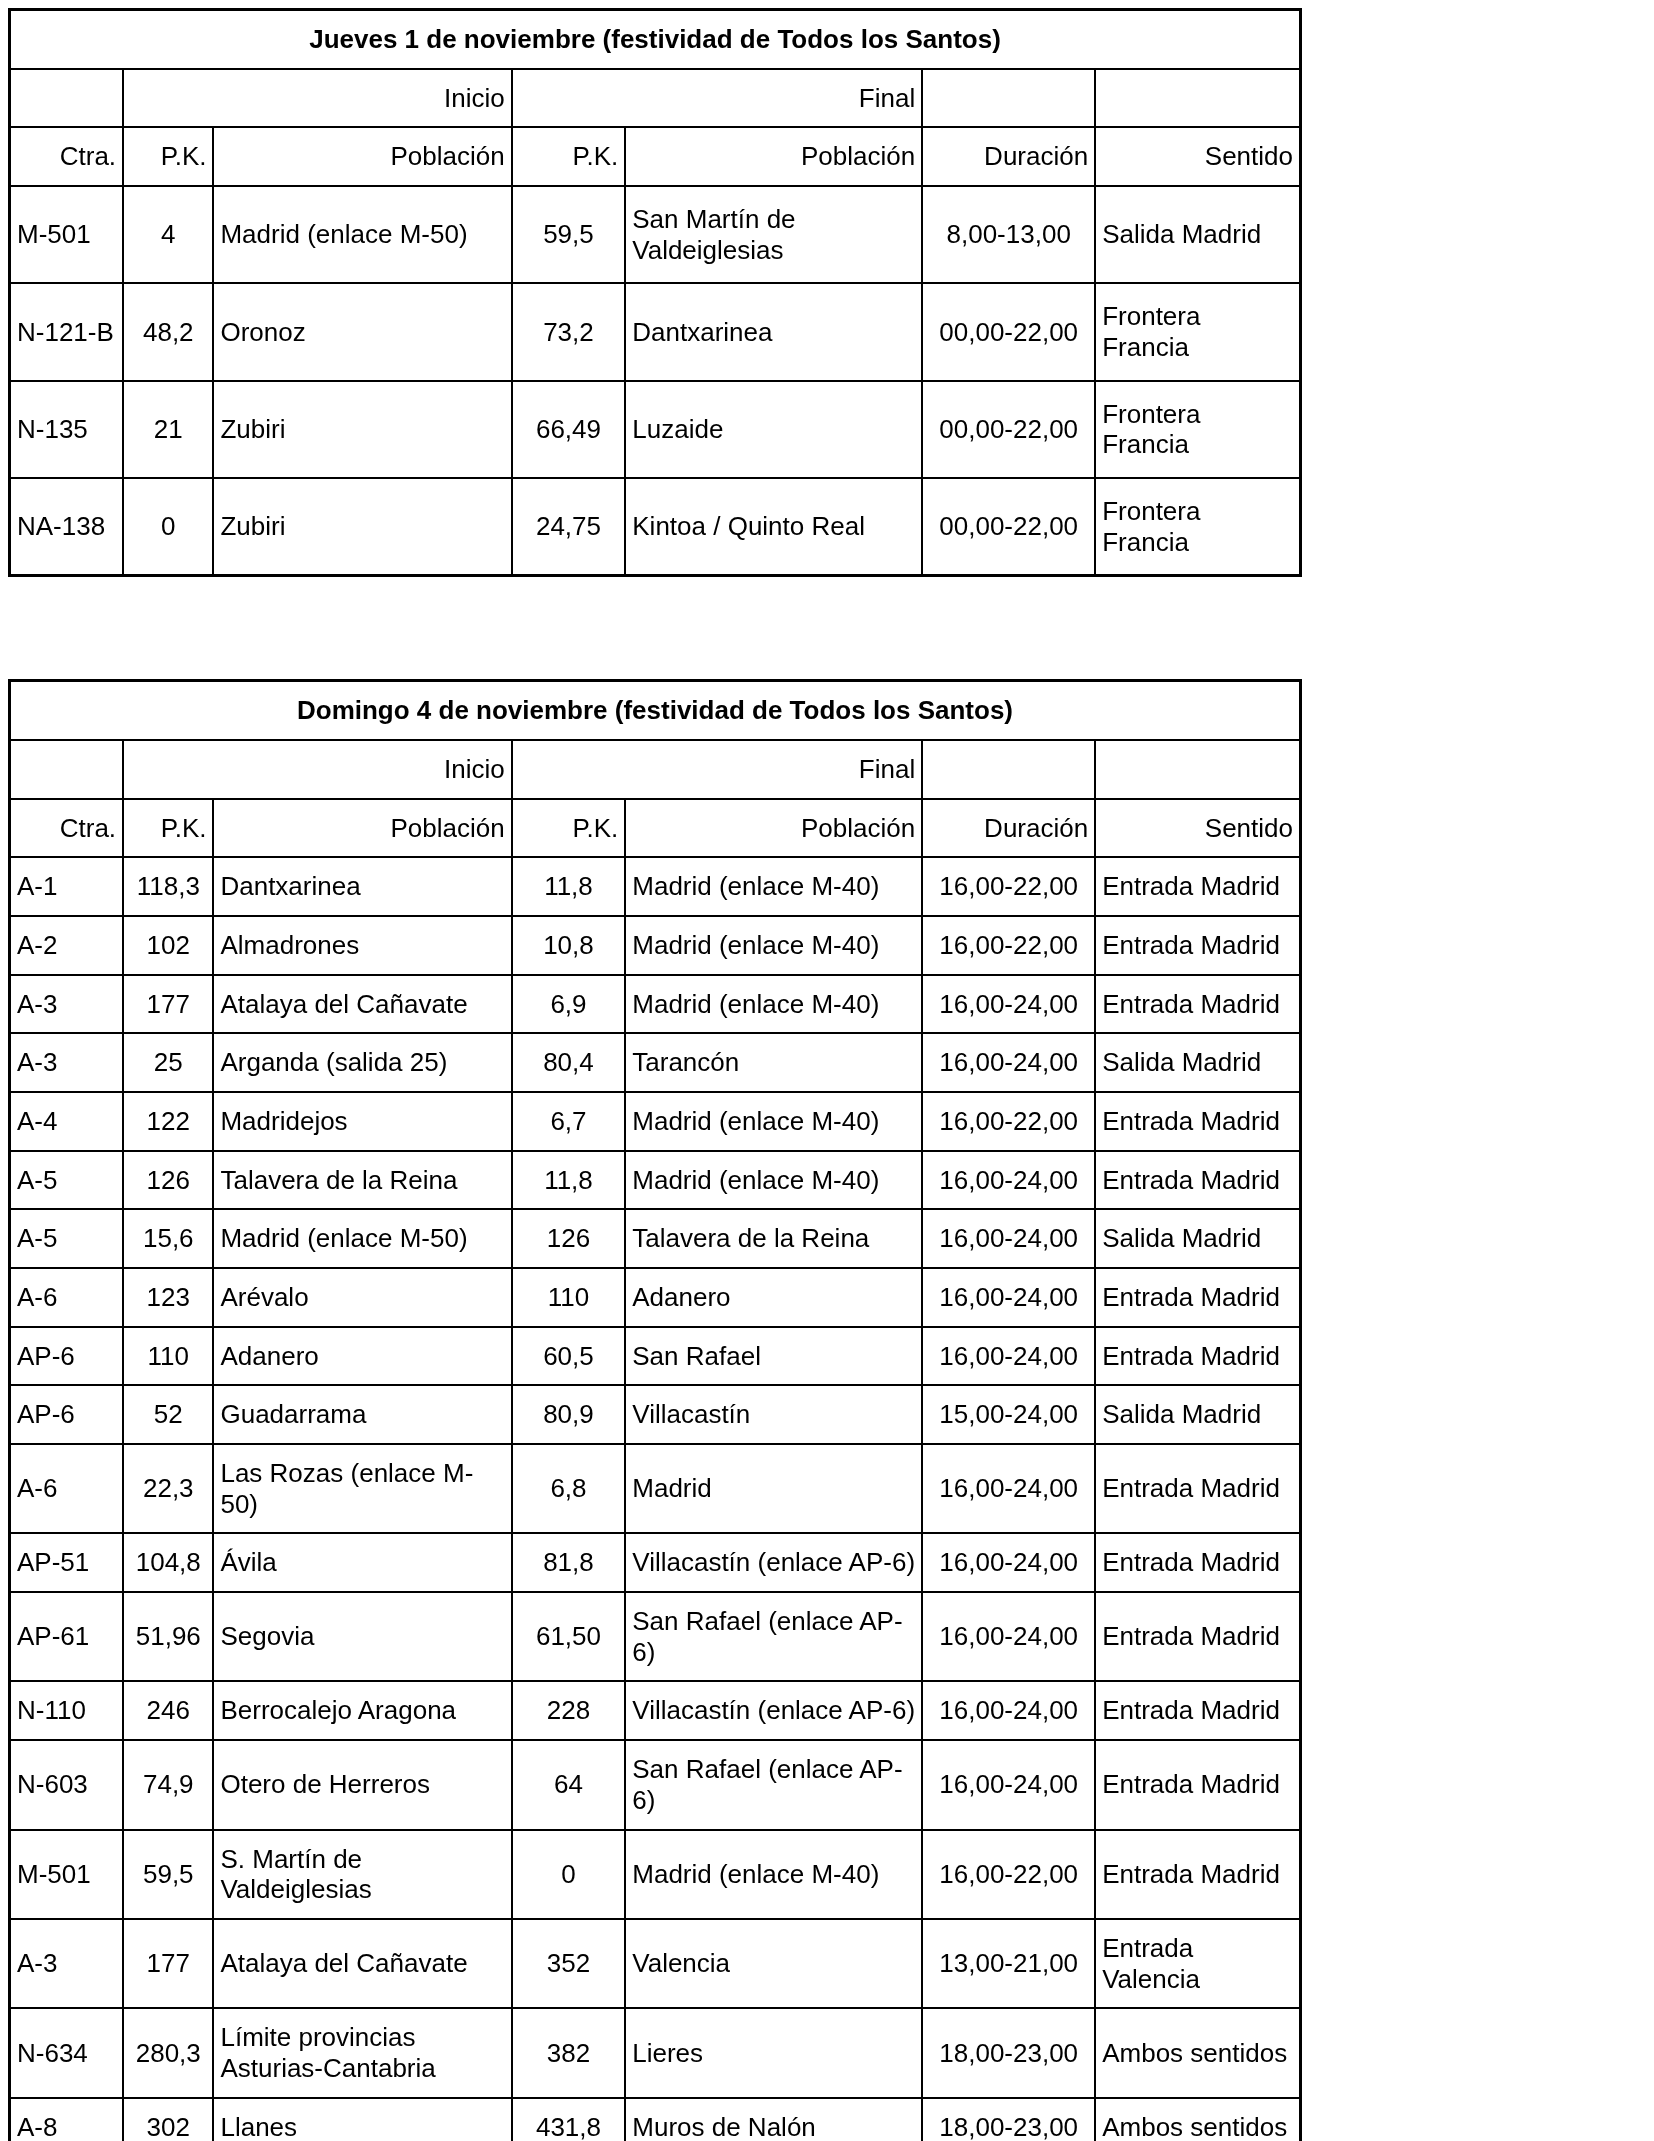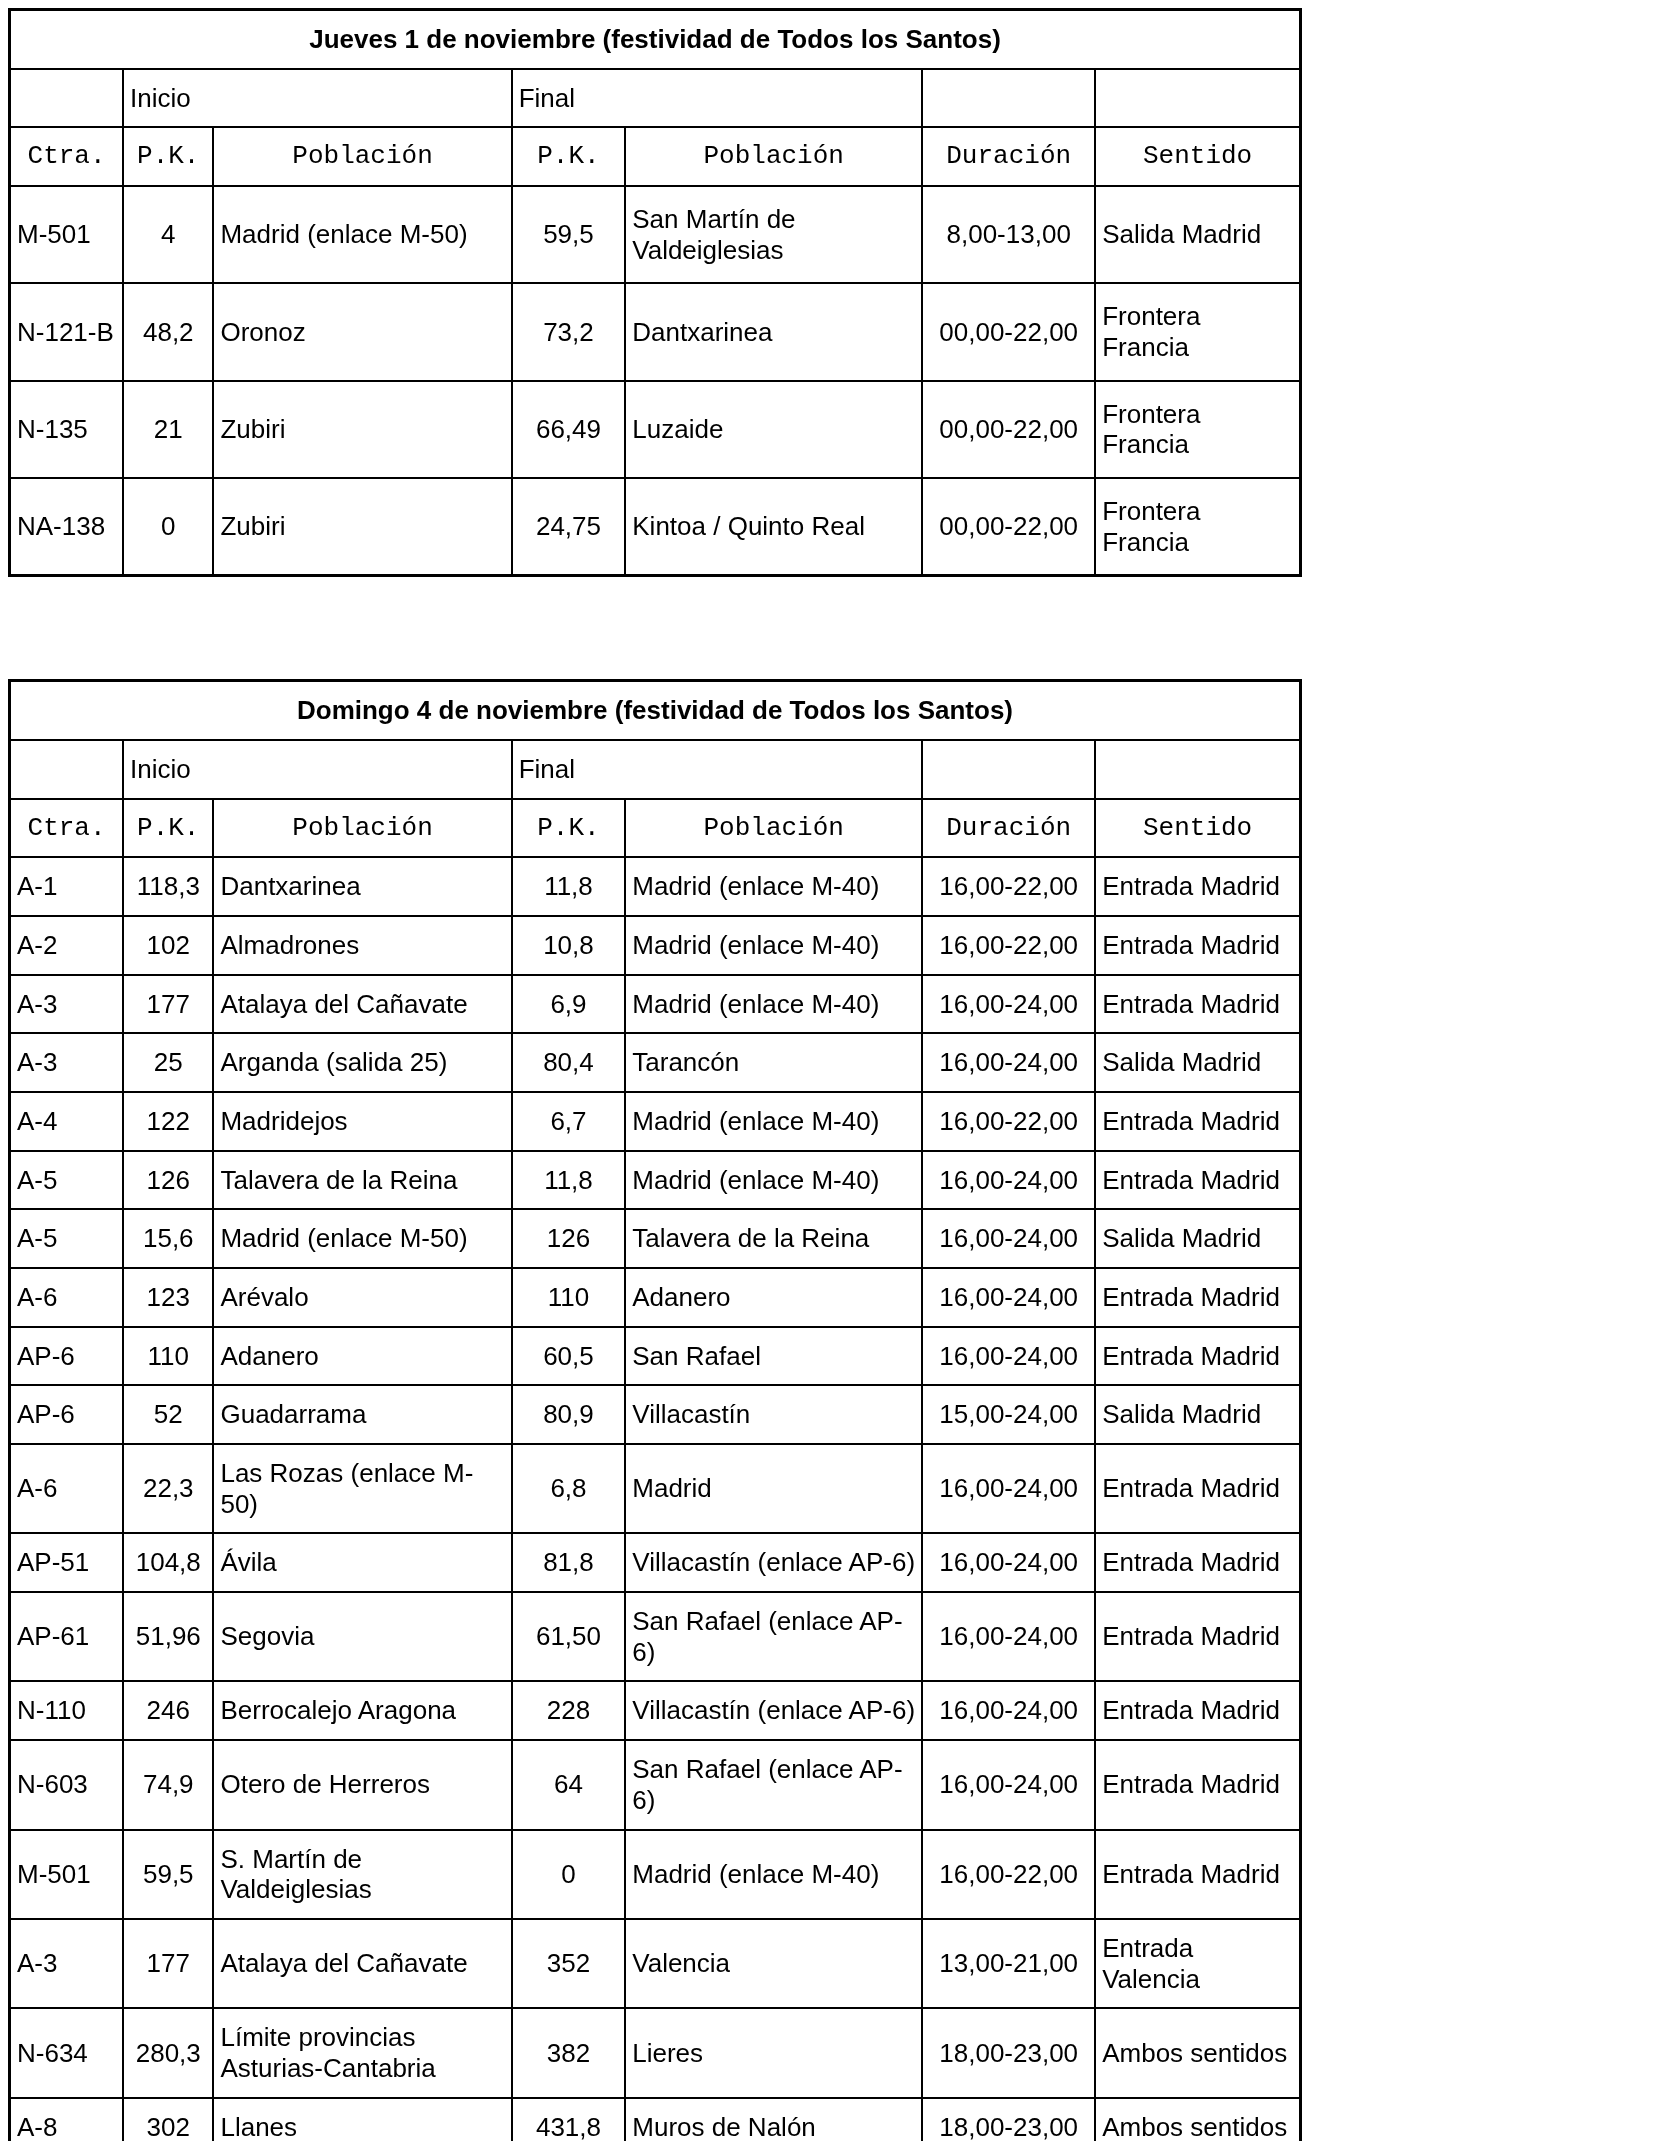--- a/index.html
+++ b/index.html
@@ -36,27 +36,26 @@
     padding-top: 17px;
     padding-bottom: 17px;
   }
   td.title-cell {
     font-weight: bold;
     font-size: 29px;
     text-align: center;
     padding: 27px 6px;
   }
   td.group-cell {
-    text-align: left;
+    text-align: right;
     padding: 21px 6px;
   }
   td.header-cell {
-    text-align: center;
+    text-align: right;
     padding: 15px 6px;
-    font-family: Liberation Mono, monospace;
   }
   td.al { text-align: left; }
   td.ac { text-align: center; }
   .table-gap { height: 102px; }
 </style>
 </head>
 <body>
 
 <div class="page">
   <div id="tables">

